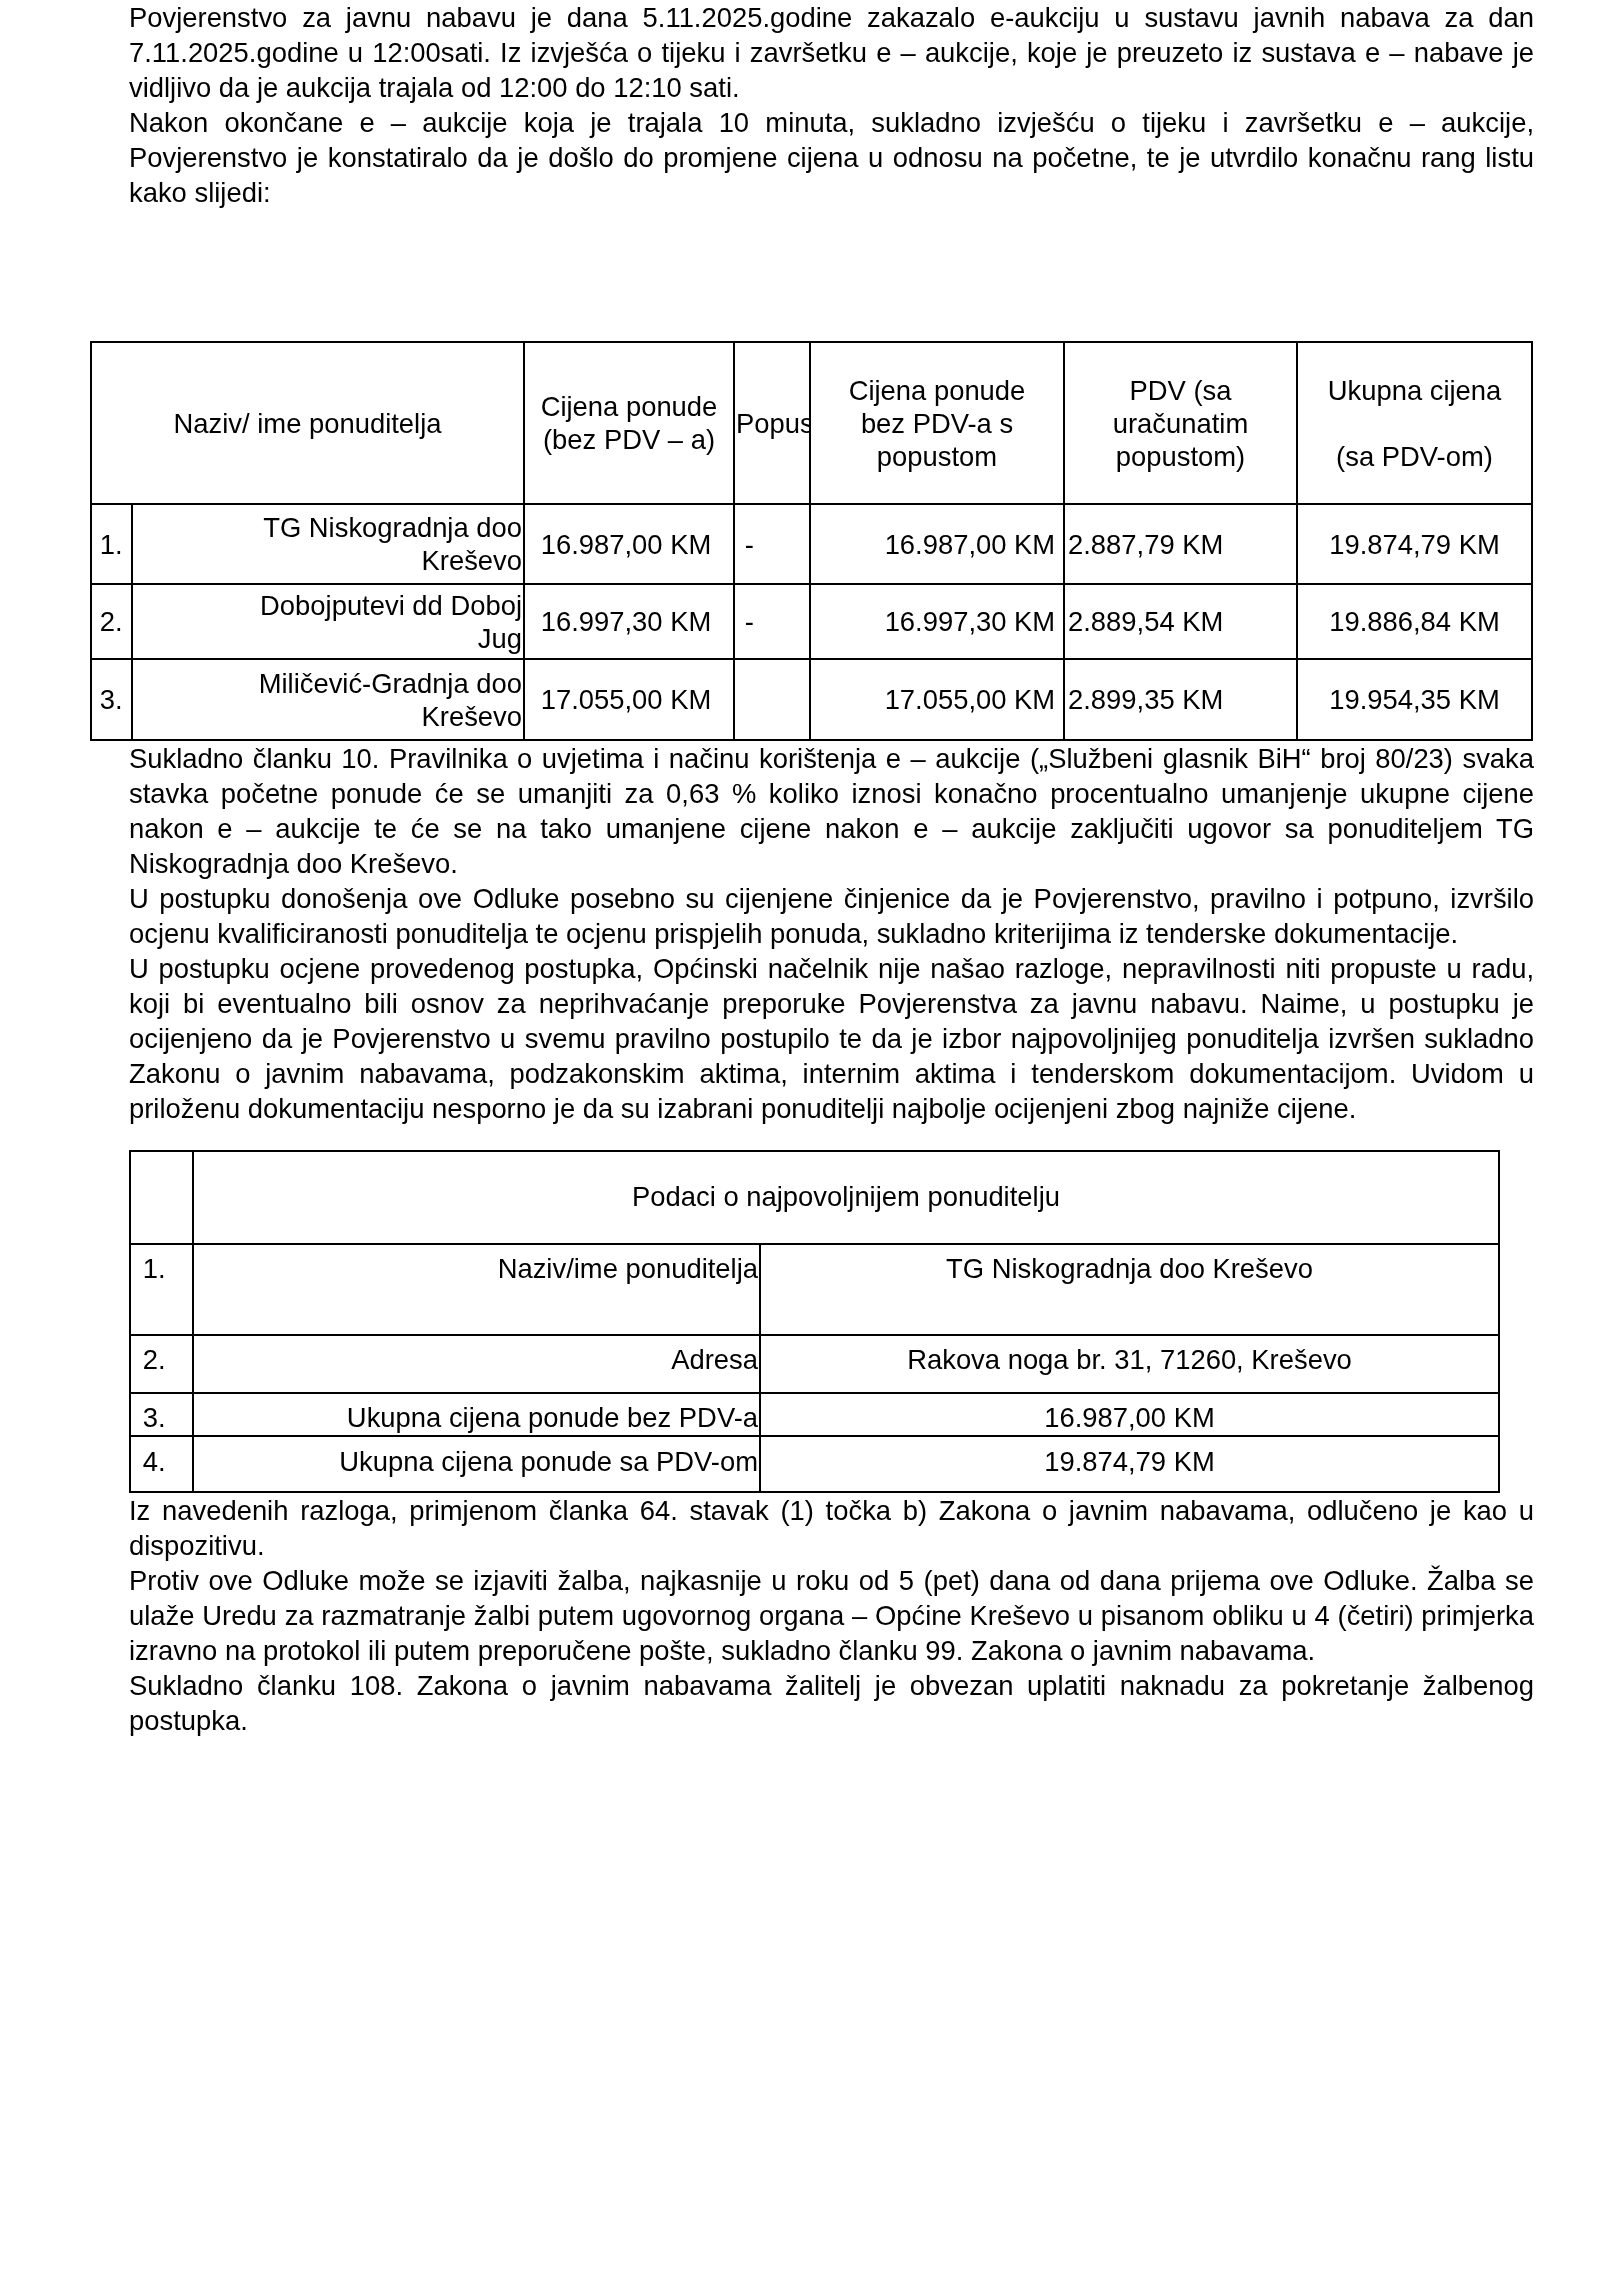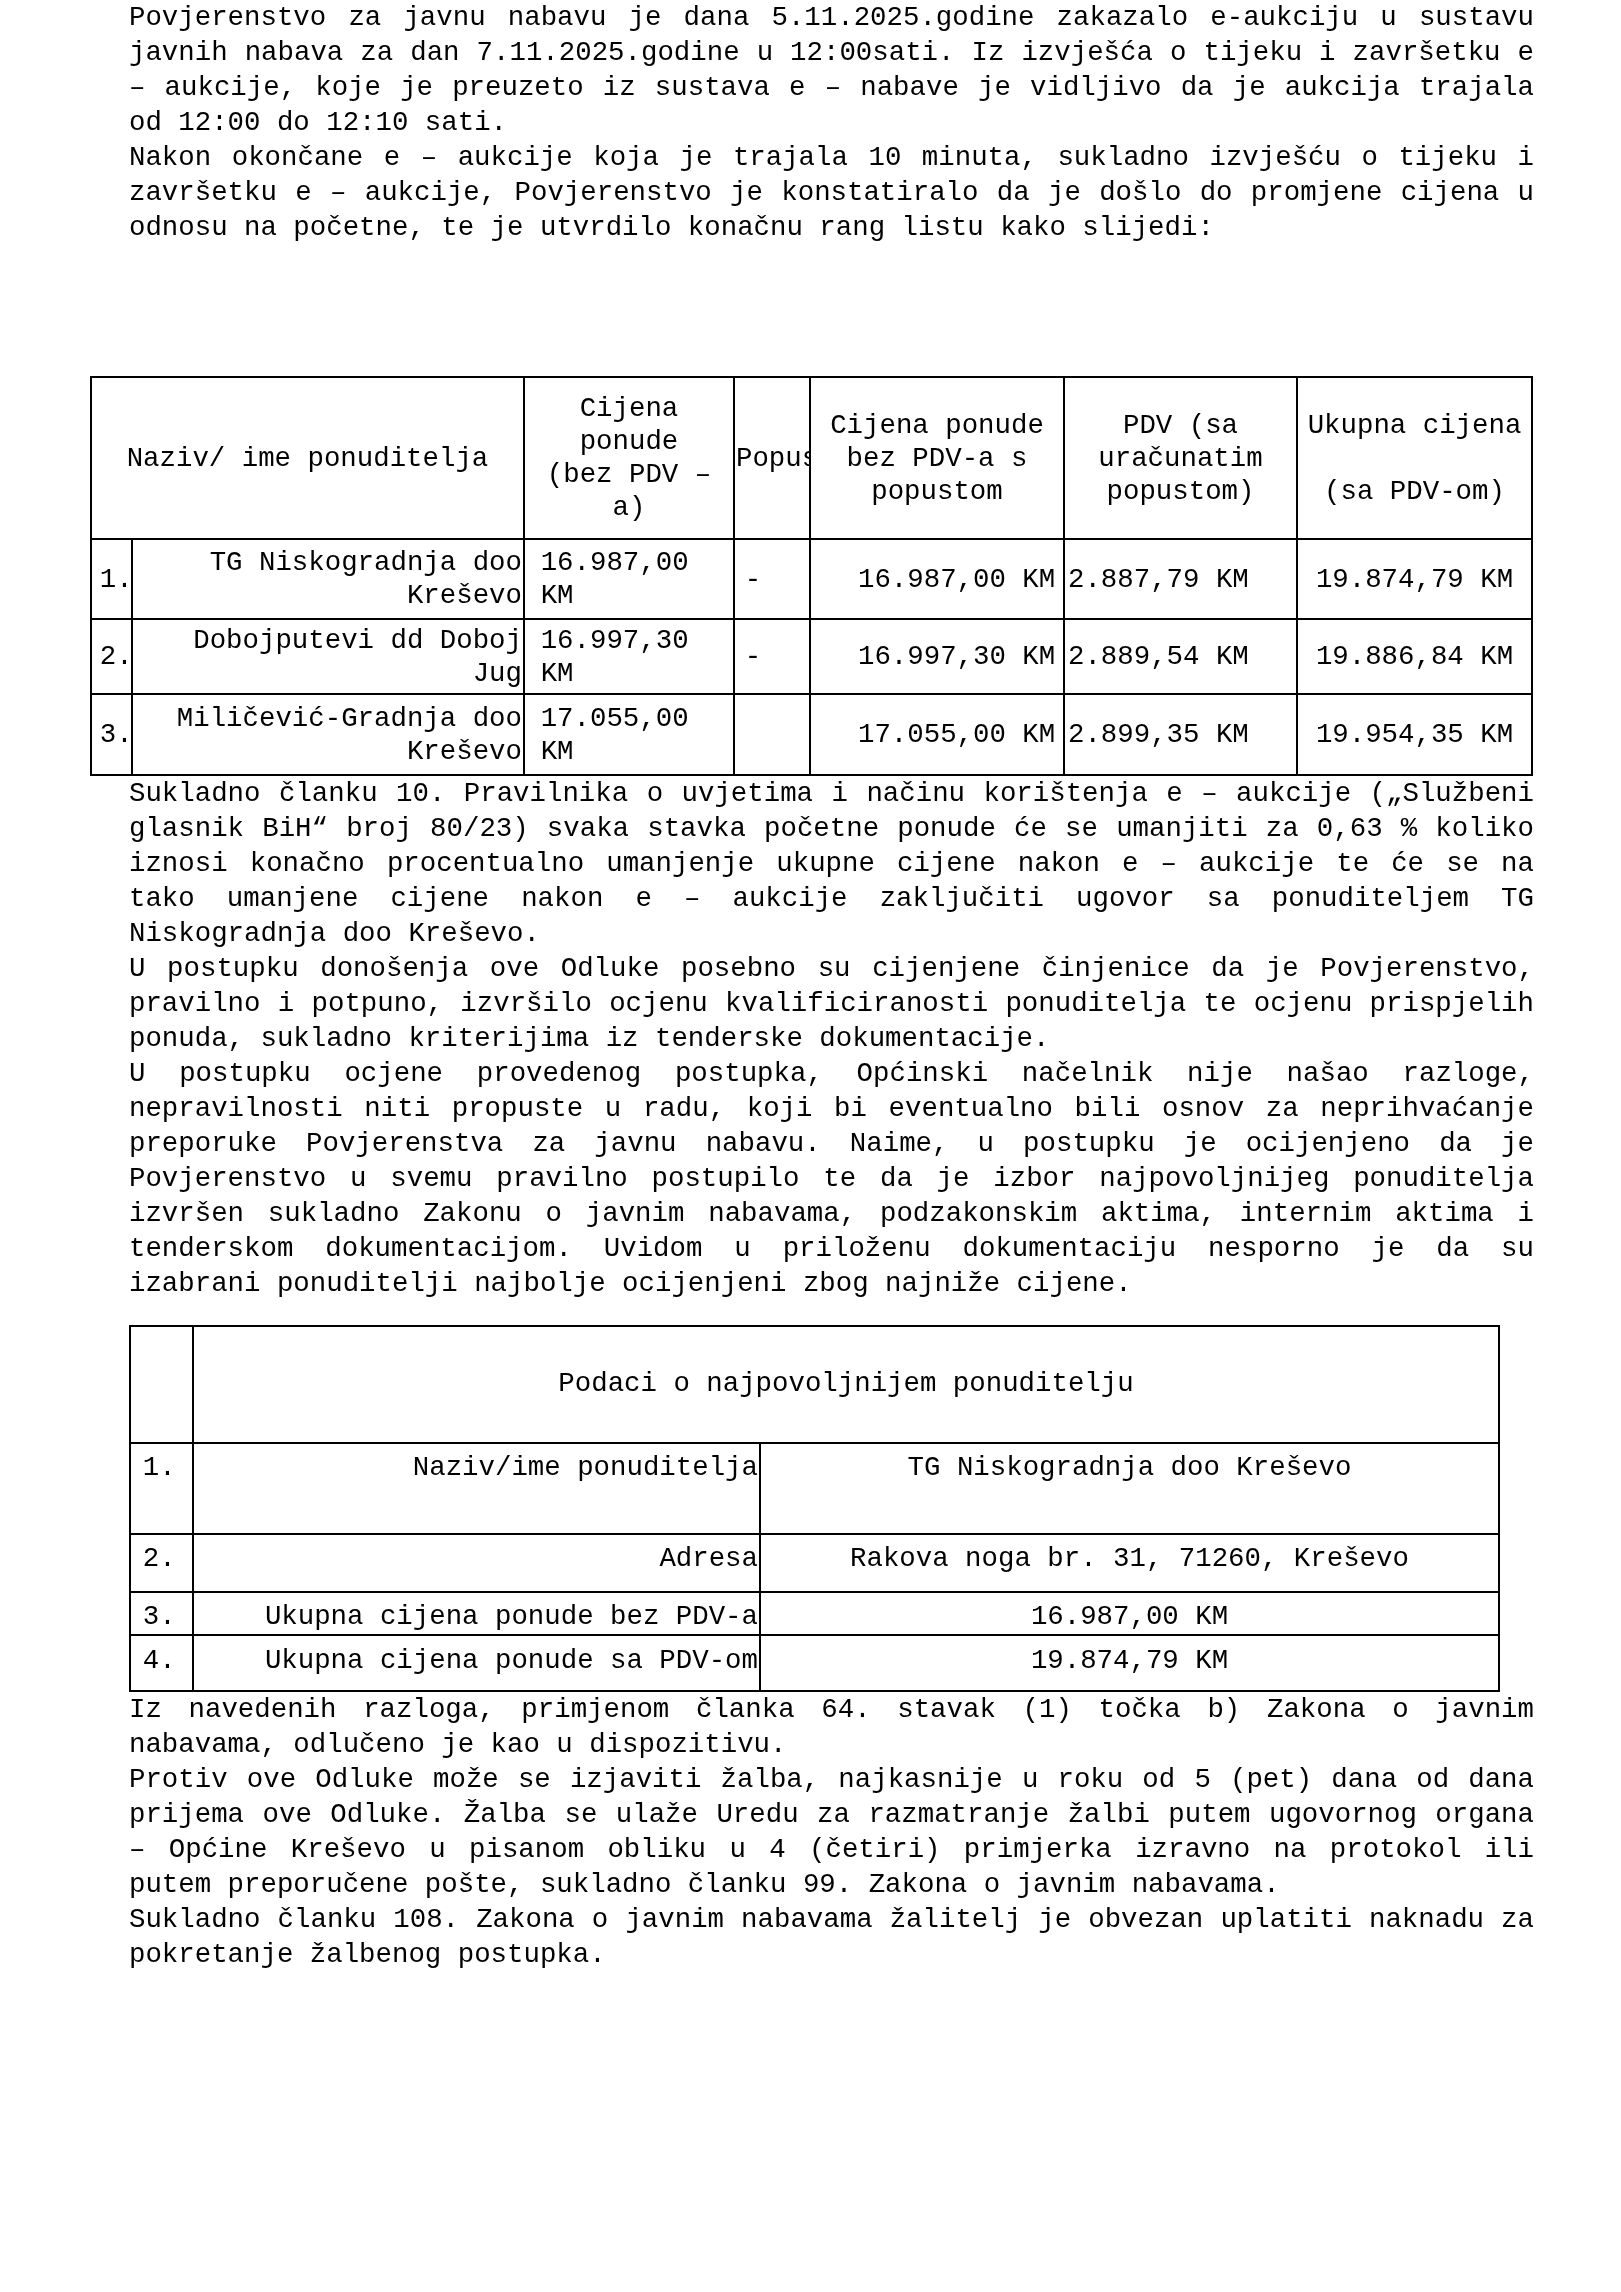--- a/index.html
+++ b/index.html
@@ -2,21 +2,21 @@
 <html><head>
 <meta charset="utf-8">
 <style>
   html,body{margin:0;padding:0;background:#ffffff;}
   .page{
     position:relative;
     width:1621px;
     height:2293px;
     background:#ffffff;
     color:#000;
-    font-family:Liberation Mono, monospace;
+    font-family:Liberation Sans, sans-serif;
     font-size:27.4px;
     overflow:hidden;
   }
   .doc{
     position:absolute;
     left:129px;
     width:1405px;
     top:0;
   }
   p.body-par{
@@ -144,21 +144,21 @@
     <p class="body-par p4">U postupku donošenja ove Odluke posebno su cijenjene činjenice da je Povjerenstvo, pravilno i potpuno, izvršilo ocjenu kvalificiranosti ponuditelja te ocjenu prispjelih ponuda, sukladno kriterijima iz tenderske dokumentacije.</p>
     <p class="body-par p5">U postupku ocjene provedenog postupka, Općinski načelnik nije našao razloge, nepravilnosti niti propuste u radu, koji bi eventualno bili osnov za neprihvaćanje preporuke Povjerenstva za javnu nabavu. Naime, u postupku je ocijenjeno da je Povjerenstvo u svemu pravilno postupilo te da je izbor najpovoljnijeg ponuditelja izvršen sukladno Zakonu o javnim nabavama, podzakonskim aktima, internim aktima i tenderskom dokumentacijom. Uvidom u priloženu dokumentaciju nesporno je da su izabrani ponuditelji najbolje ocijenjeni zbog najniže cijene.</p>
 
     <table class="t2">
       <colgroup>
         <col style="width:63px">
           <col style="width:567px">
           <col style="width:739px">
       </colgroup>
       <tbody>
-        <tr style="height:117px;">
+        <tr style="height:93px;">
           <td></td>
           <td class="t2-title" colspan="2">Podaci o najpovoljnijem ponuditelju</td>
         </tr>
         <tr style="height:91px;">
           <td class="c2-num">1.</td>
           <td class="c2-label">Naziv/ime ponuditelja</td>
           <td class="c2-value">TG Niskogradnja doo Kreševo</td>
         </tr>
         <tr style="height:58px;">
           <td class="c2-num">2.</td>

